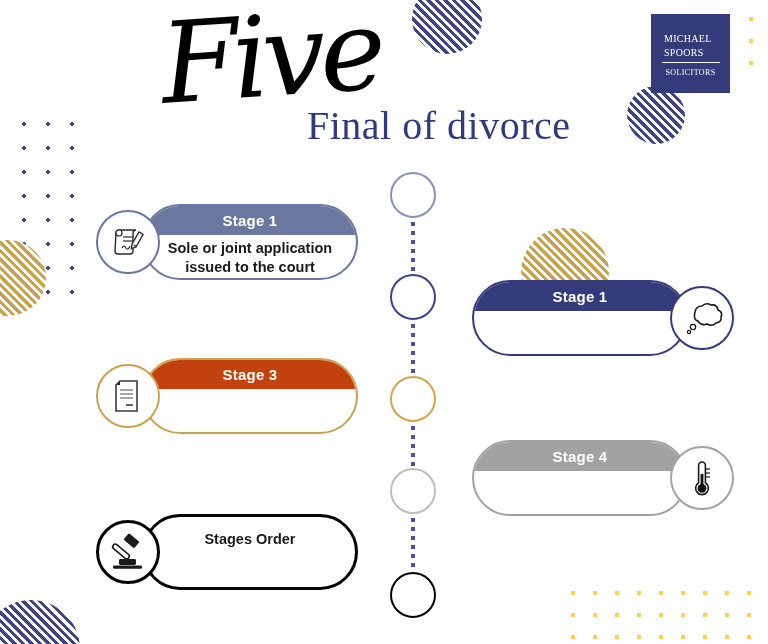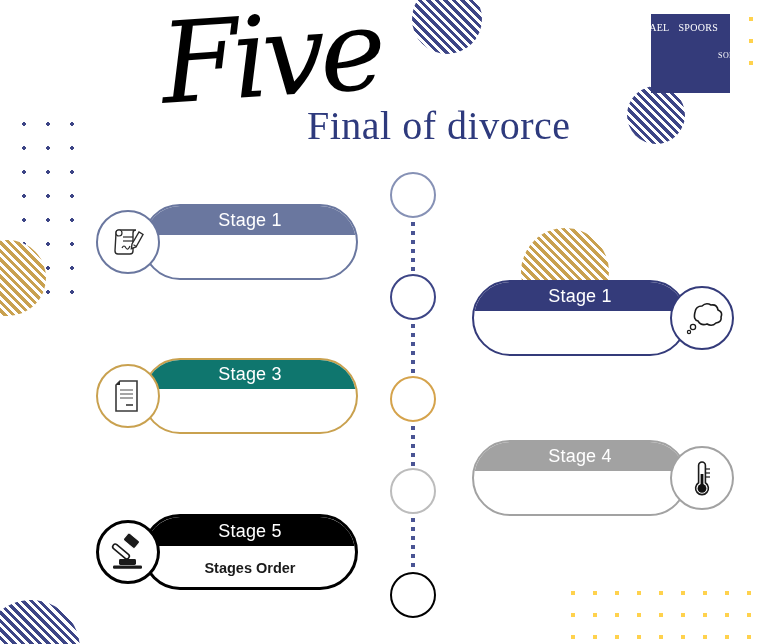--- a/index.html
+++ b/index.html
@@ -49,21 +49,21 @@
 
   
   .logo {
     position: absolute;
     left: 651px;
     top: 14px;
     width: 79px;
     height: 79px;
     background: #343b7a;
     display: flex;
-    flex-direction: row;
+    flex-direction: column;
     align-items: center;
     justify-content: center;
     box-sizing: border-box;
     padding: 6px 4px;
   }
   .logo-l1, .logo-l2 {
     font-family: "Liberation Serif", serif;
     color: #ffffff;
     font-size: 14px;
     line-height: 14px;
@@ -146,22 +146,22 @@
     box-sizing: border-box;
     overflow: hidden;
     border: 2px solid #000;
   }
   .card-head {
     height: 29px;
     display: flex;
     align-items: center;
     justify-content: center;
     color: #ffffff;
-    font-size: 18px;
-    font-weight: 400;
+    font-size: 15px;
+    font-weight: 700;
     letter-spacing: .2px;
   }
   .card-body {
     height: 45px;
     display: flex;
     align-items: center;
     justify-content: center;
     text-align: center;
     color: #1a1a1a;
     font-size: 14.5px;
@@ -222,20 +222,21 @@
   <div class="tl-dots" style="top:324px;height:52px;"></div>
   <div class="tl-circle" style="top:376px;border-color:#d5a34c;"></div>
   <div class="tl-dots" style="top:426px;height:52px;"></div>
   <div class="tl-circle" style="top:468px;border-color:#bcbcbc;"></div>
   <div class="tl-dots" style="top:518px;height:54px;"></div>
   <div class="tl-circle" style="top:572px;border-color:#000000;"></div>
 
   <div class="row" style="left:96px;top:204px;">
     <div class="card" style="left:46px;top:0;position:absolute;border-color:#6a779f;">
       <div class="card-head" style="background:#6a779f;">Stage 1</div>
+      <div class="card-body">Sole or joint application issued to the court</div>
     </div>
     <div class="icon-bubble" style="left:0;top:6px;border-color:#6a779f;">
       <svg width="40" height="40" viewBox="0 0 40 40">
         <path d="M8 11 q0-3 3-3 h17 q-3 0 -3 3 v18 q0 3 -3 3 h-12 q-3 0 -3 -3 z" fill="#fff" stroke="#2b2b2b" stroke-width="1.4"></path>
         <path d="M8 11 q0-3 3-3 q3 0 3 3 q0 3 -3 3 q-3 0 -3 -3 z" fill="#fff" stroke="#2b2b2b" stroke-width="1.2"></path>
         <line x1="15" y1="15" x2="25" y2="15" stroke="#2b2b2b" stroke-width="1.2"></line>
         <line x1="15" y1="19" x2="25" y2="19" stroke="#2b2b2b" stroke-width="1.2"></line>
         <path d="M14 26 q2-4 4 0 q2 3 4 -2" fill="none" stroke="#2b2b2b" stroke-width="1.2"></path>
         <path d="M24 22 L31 10 l4 2.5 L28 25 l-4.6 1.6 z" fill="#fff" stroke="#2b2b2b" stroke-width="1.4"></path>
         <line x1="25.5" y1="22.8" x2="28.7" y2="24.7" stroke="#2b2b2b" stroke-width="1.1"></line>
@@ -251,21 +252,21 @@
       <svg width="42" height="40" viewBox="0 0 42 40">
         <path d="M14 14 q1-6 7-6 q4-4 9-1 q6-1 7 5 q5 2 3 7 q1 5 -5 6 q-4 4 -9 1 q-6 2 -9 -3 q-5 -1 -3 -9 z" fill="#fff" stroke="#1a1a1a" stroke-width="1.6"></path>
         <circle cx="12" cy="29" r="2.6" fill="#fff" stroke="#1a1a1a" stroke-width="1.3"></circle>
         <circle cx="8" cy="34" r="1.6" fill="#fff" stroke="#1a1a1a" stroke-width="1.2"></circle>
       </svg>
     </div>
   </div>
 
   <div class="row" style="left:96px;top:358px;">
     <div class="card" style="left:46px;top:0;position:absolute;border-color:#c9a14f;">
-      <div class="card-head" style="background:#0f766e;">Stage 3</div>
+      <div class="card-head" style="background:#c2410c;">Stage 3</div>
     </div>
     <div class="icon-bubble" style="left:0;top:6px;border-color:#c9a14f;">
       <svg width="34" height="40" viewBox="0 0 34 40">
         <path d="M9 5 h17 v30 h-21 v-26 z" fill="#fff" stroke="#3a3a3a" stroke-width="1.6"></path>
         <path d="M9 5 l-4 4 h4 z" fill="#2b2b2b"></path>
         <line x1="9" y1="14" x2="22" y2="14" stroke="#6a6a6a" stroke-width="1.2"></line>
         <line x1="9" y1="18" x2="22" y2="18" stroke="#6a6a6a" stroke-width="1.2"></line>
         <line x1="9" y1="22" x2="22" y2="22" stroke="#6a6a6a" stroke-width="1.2"></line>
         <line x1="15" y1="29" x2="22" y2="29" stroke="#3a3a3a" stroke-width="1.6"></line>
       </svg>
@@ -283,21 +284,20 @@
         <rect x="11.6" y="16" width="2.8" height="14" fill="#111"></rect>
         <line x1="17" y1="11" x2="21" y2="11" stroke="#1a1a1a" stroke-width="1.2"></line>
         <line x1="17" y1="15" x2="21" y2="15" stroke="#1a1a1a" stroke-width="1.2"></line>
         <line x1="17" y1="19" x2="21" y2="19" stroke="#1a1a1a" stroke-width="1.2"></line>
       </svg>
     </div>
   </div>
 
   <div class="row" style="left:96px;top:514px;">
     <div class="card" style="left:46px;top:0;position:absolute;border-color:#000000;border-width:3px;">
-      <div class="card-head" style="background:#000000;">Stage 5</div>
       <div class="card-body">Stages Order</div>
     </div>
     <div class="icon-bubble" style="left:0;top:6px;border-color:#000000;border-width:3px;">
       <svg width="42" height="40" viewBox="0 0 42 40">
         <rect x="17" y="4" width="15" height="9.5" rx="2" transform="rotate(40 24.5 8.7)" fill="#1a1a1a" stroke="#fff" stroke-width="1.1"></rect>
         <rect x="4" y="17" width="20" height="5" rx="2.4" transform="rotate(40 14 19.5)" fill="#fff" stroke="#1a1a1a" stroke-width="1.6"></rect>
         <rect x="12" y="27" width="17" height="6" rx="1.4" fill="#1a1a1a"></rect>
         <rect x="6" y="33.5" width="29" height="3.2" rx="1.2" fill="#1a1a1a"></rect>
       </svg>
     </div>

